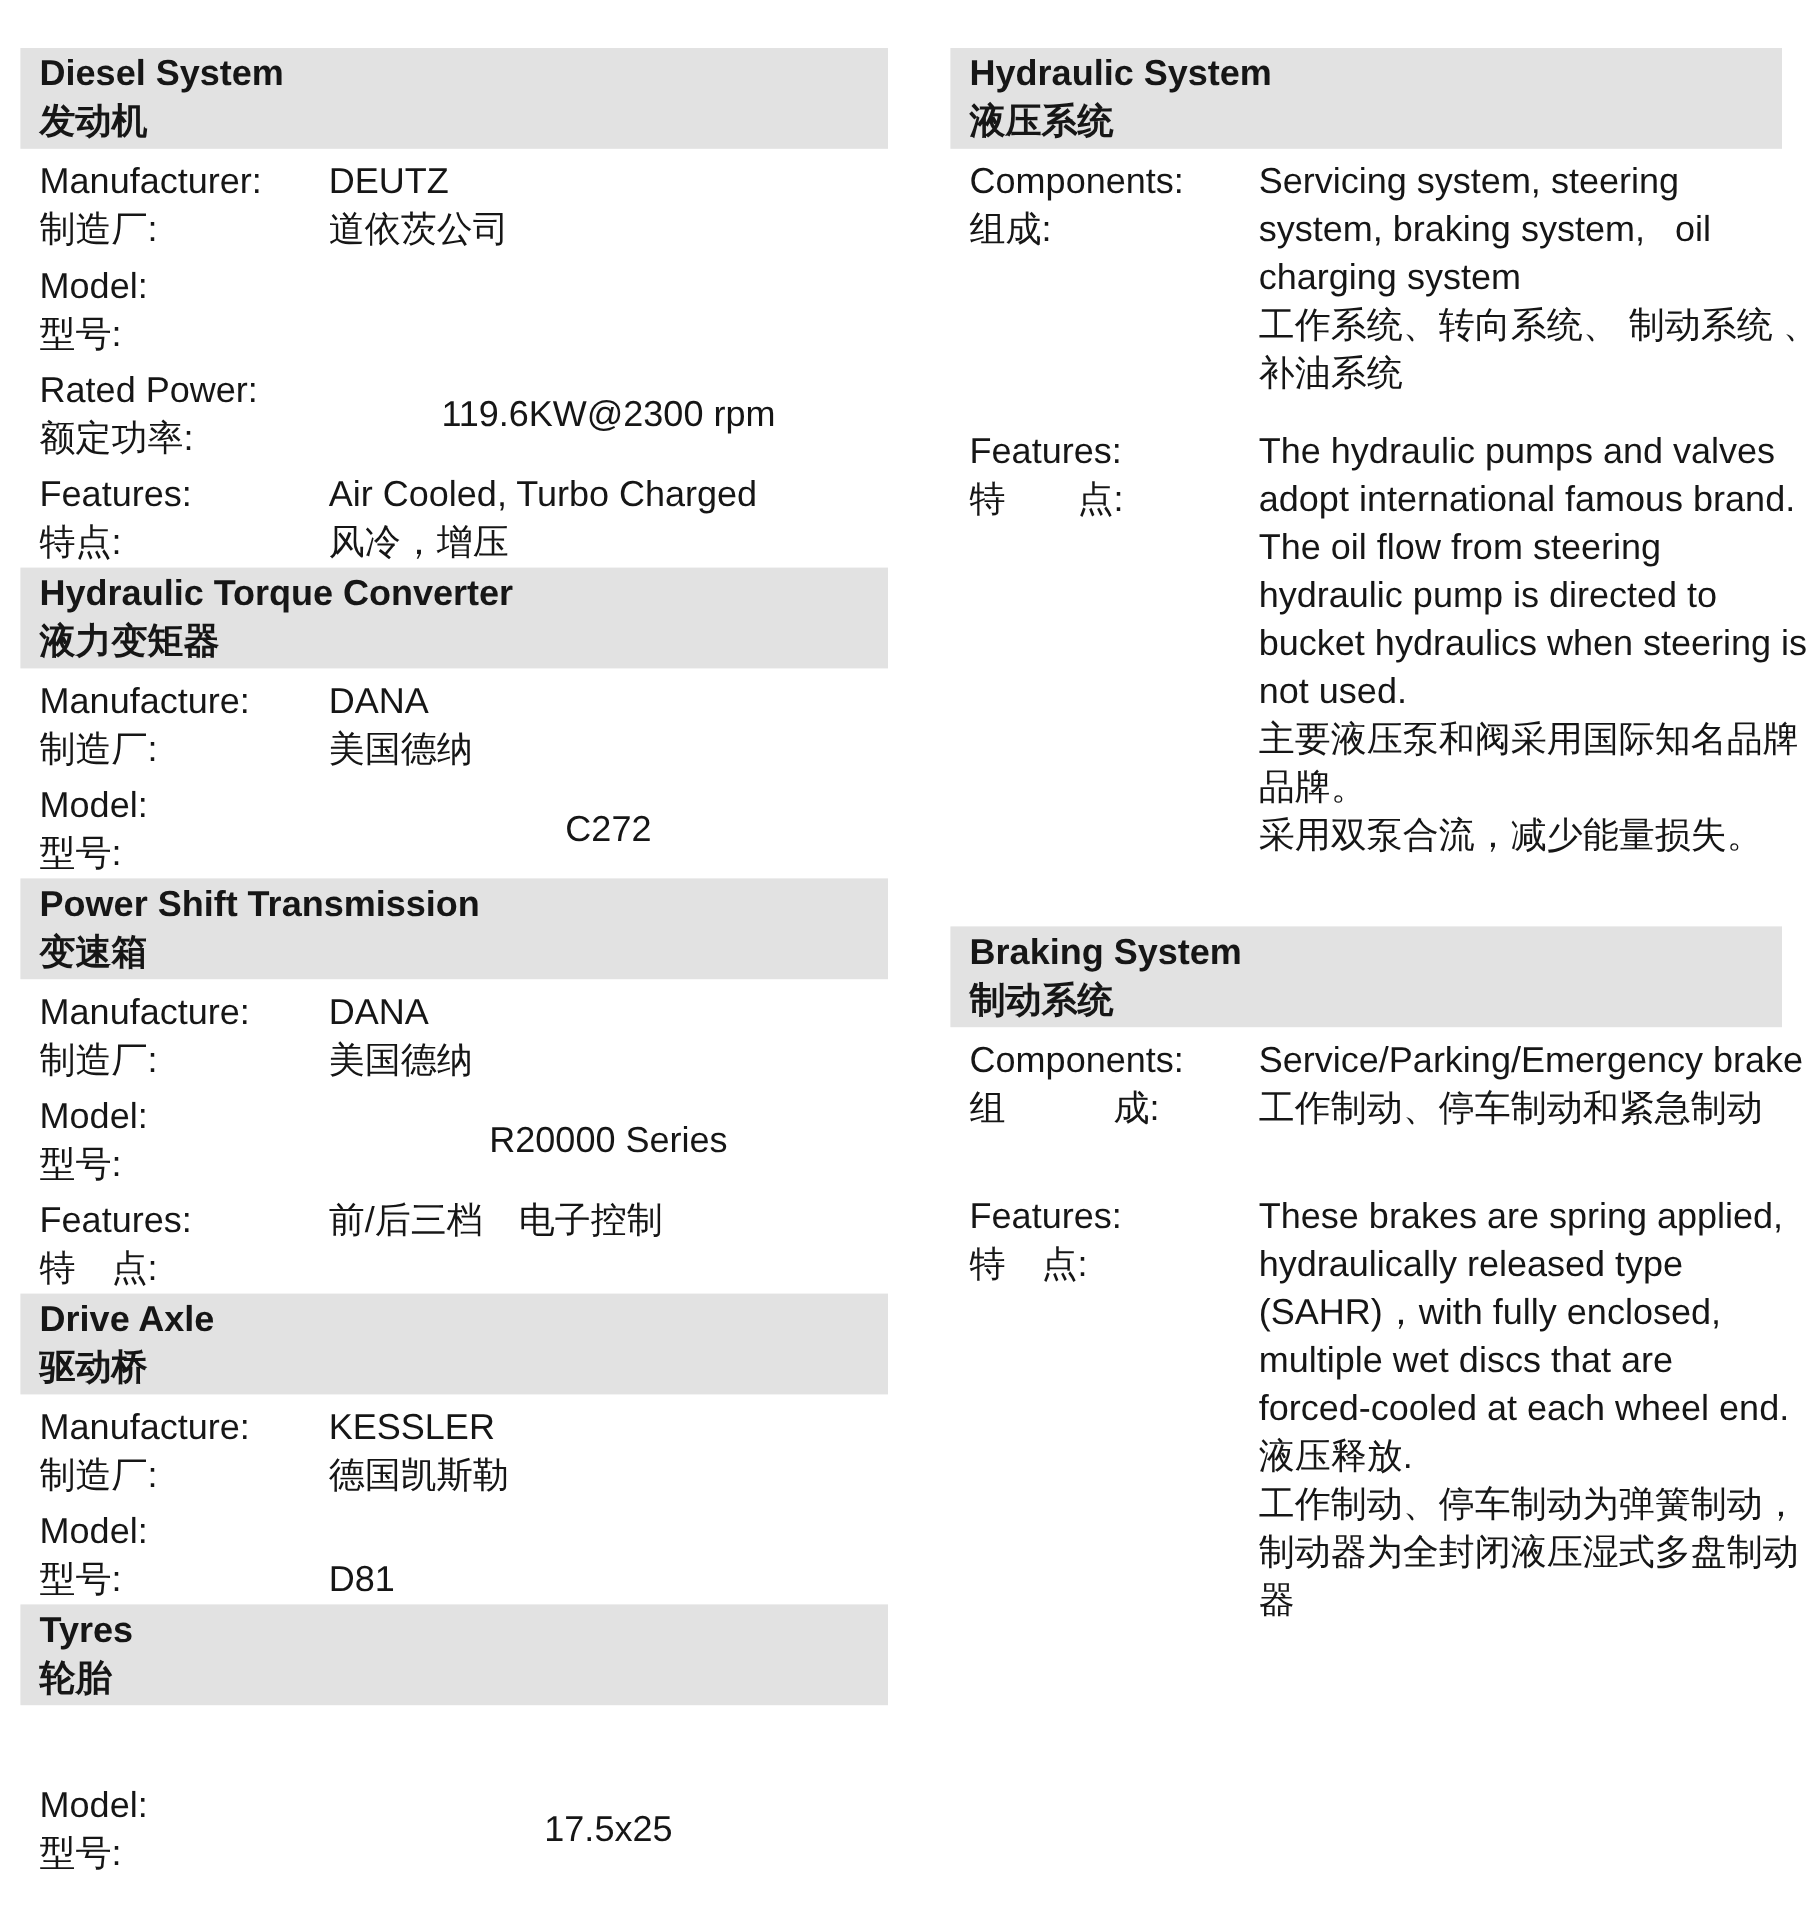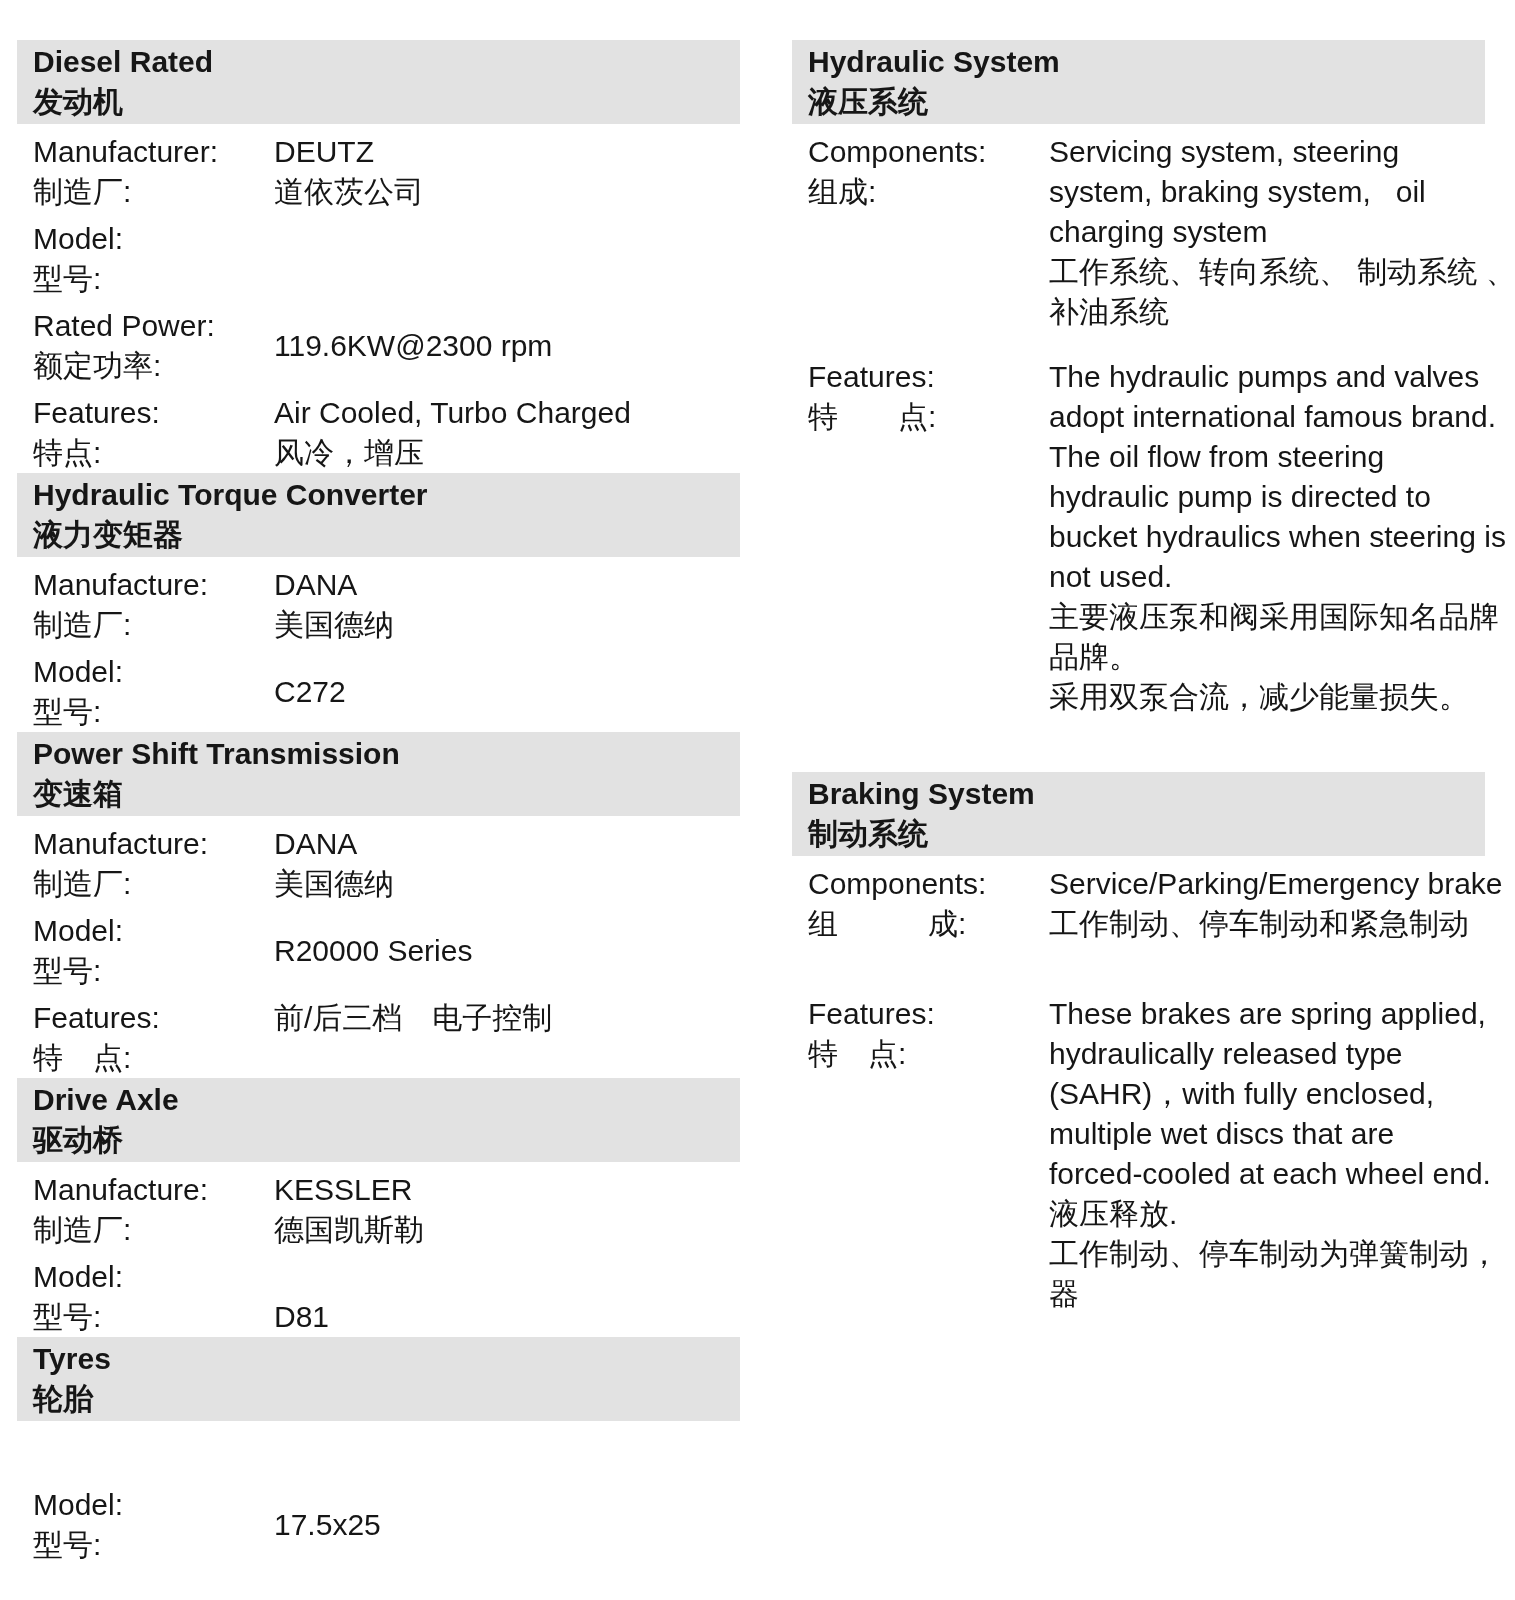--- a/index.html
+++ b/index.html
@@ -42,31 +42,31 @@
   .col-left  .row + .row { margin-top: 7px; }
   .col-right .row + .row { margin-top: 25px; }
   .col-left  .row.gap-before { margin-top: 56px; }
   .col-right .row.gap-before { margin-top: 50px; }
 
   .lbl { flex: 0 0 241px; }
   .line { line-height: 40px; white-space: pre; }
 
   .val { flex: 1 1 auto; min-width: 0; }
   .val.v-top    { display: block; }
-  .val.v-center { display: flex; flex-direction: column; justify-content: center; }
+  .val.v-center { display: flex; flex-direction: column; justify-content: center; align-items: center; }
   .val.v-end    { display: flex; flex-direction: column; justify-content: flex-end; }
 </style>
 </head>
 <body>
 
 <div class="page" style="background: rgb(255, 255, 255); color: rgb(22, 22, 22);">
   <div class="col col-left">
       <div class="section">
         <div class="sec-hdr" style="background: rgb(226, 226, 226);">
-          <div class="hl">Diesel Rated</div>
+          <div class="hl">Diesel System</div>
           <div class="hl">发动机</div>
         </div>
         <div class="rows">
           <div class="row">
             <div class="lbl">
               <div class="line">Manufacturer:</div>
               <div class="line">制造厂:</div>
             </div>
             <div class="val v-top">
               <div class="line">DEUTZ</div>
@@ -270,19 +270,20 @@
               <div class="line">特　点:</div>
             </div>
             <div class="val v-top">
               <div class="line">These brakes are spring applied,</div>
               <div class="line">hydraulically released type</div>
               <div class="line">(SAHR)，with fully enclosed,</div>
               <div class="line">multiple wet discs that are</div>
               <div class="line">forced-cooled at each wheel end.</div>
               <div class="line">液压释放.</div>
               <div class="line">工作制动、停车制动为弹簧制动，</div>
+              <div class="line">制动器为全封闭液压湿式多盘制动</div>
               <div class="line">器</div>
             </div>
           </div>
         </div>
       </div>
     </div>
 </div>
 
 </body></html>

